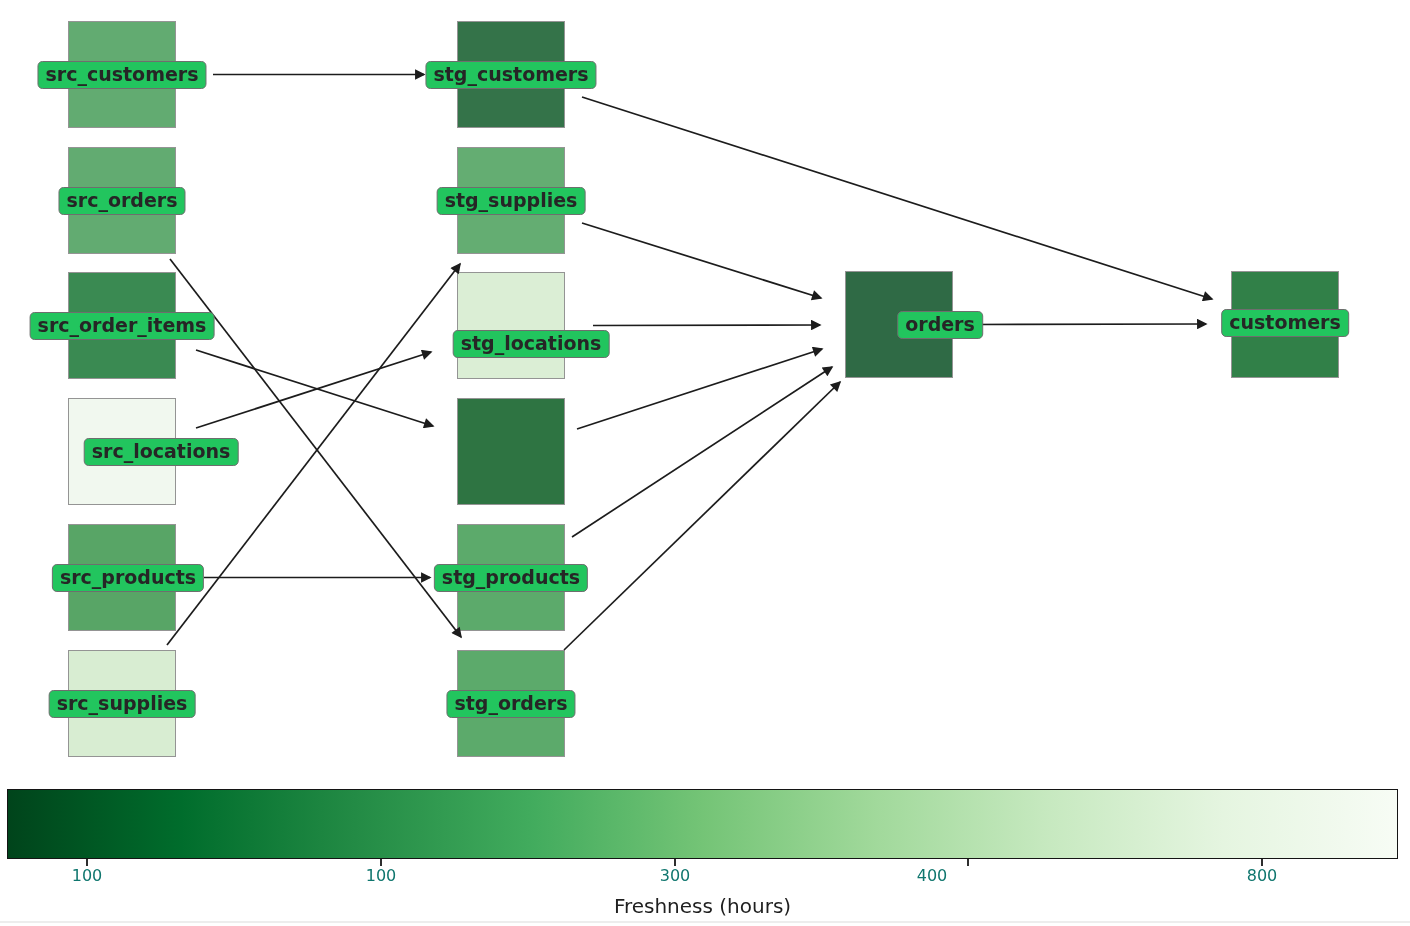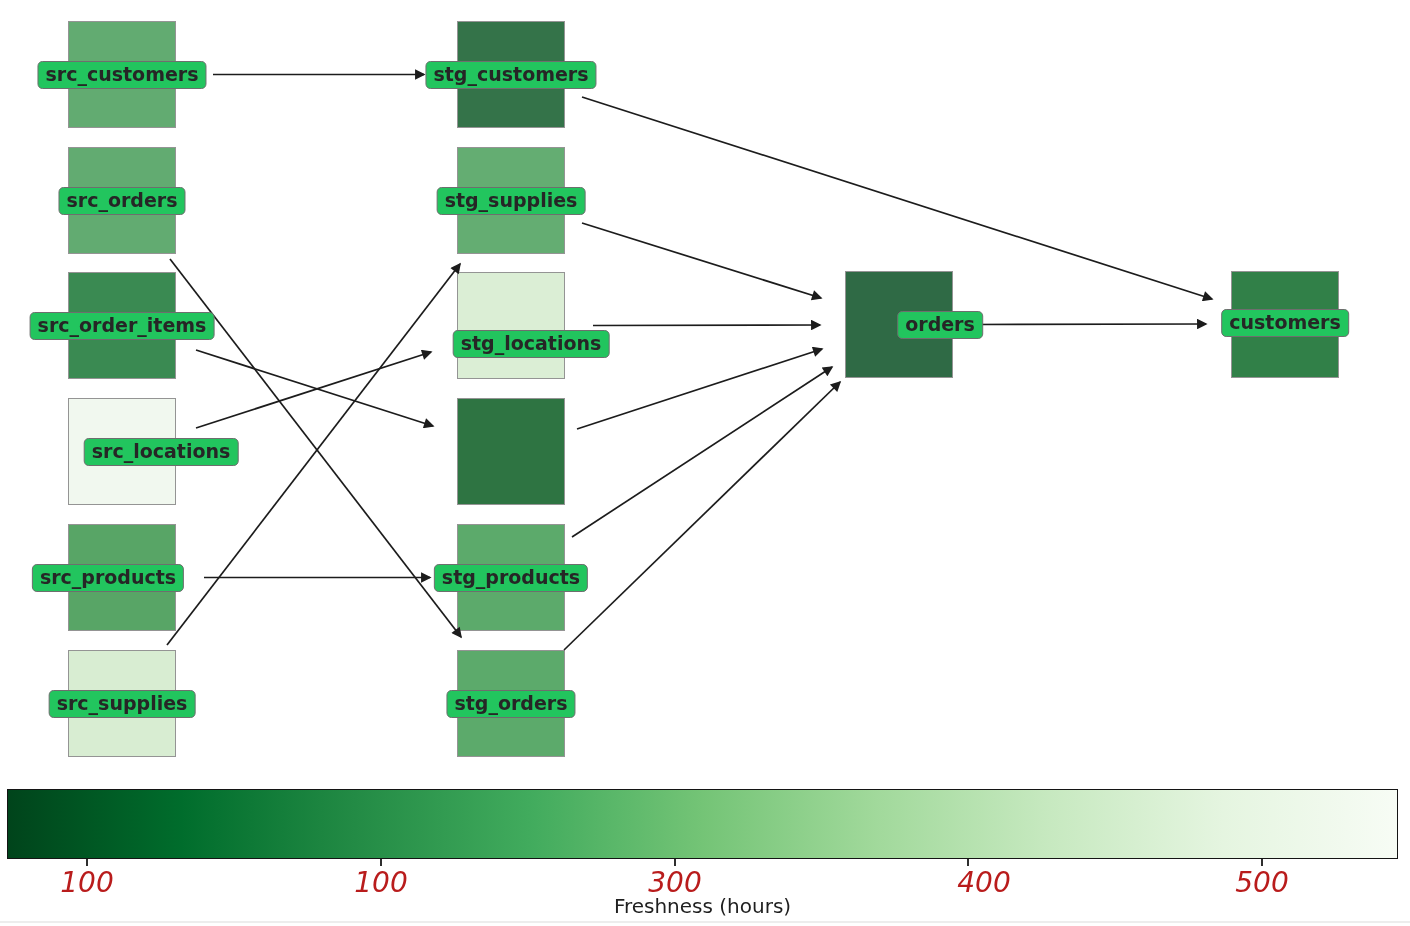--- a/index.html
+++ b/index.html
@@ -21,21 +21,21 @@
     font-weight:bold; font-size:19px; color:#262626; white-space:nowrap;
     line-height:23px;
   }
   .cbar {
     position:absolute; left:7px; top:789px; width:1391px; height:70px;
     border:1.3px solid #141414; box-sizing:border-box;
   }
   .cbar-tick { position:absolute; top:859px; width:2px; height:7px; background:#2e2e2e; }
   .cbar-ticklabel {
     position:absolute; top:866px; transform:translateX(-50%);
-    font-size:28px; color:#b91c1c;font-style:italic;
+    font-size:16px; color:#0f766e;
   }
   .axis-label {
     position:absolute; top:894px; left:7px; width:1391px; text-align:center;
     font-size:20px; color:#1f1f1f;
   }
   .bottom-rule { position:absolute; top:921px; left:0; width:1410px; height:2px; background:#ededed; }
 </style>
 </head>
 <body>
 
@@ -76,39 +76,39 @@
         <line x1="572" y1="537" x2="832" y2="367" stroke="#1c1c1c" stroke-width="1.7" marker-end="url(#arrowhead)"></line>
         <line x1="564" y1="650" x2="840" y2="382" stroke="#1c1c1c" stroke-width="1.7" marker-end="url(#arrowhead)"></line>
         <line x1="973" y1="324.5" x2="1206" y2="324" stroke="#1c1c1c" stroke-width="1.7" marker-end="url(#arrowhead)"></line>
       </g>
   </svg>
   <div id="label-layer">
       <div class="nlabel" style="left: 122px; top: 74.5px;">src_customers</div>
       <div class="nlabel" style="left: 122px; top: 200.5px;">src_orders</div>
       <div class="nlabel" style="left: 122px; top: 325.5px;">src_order_items</div>
       <div class="nlabel" style="left: 122px; top: 451.5px; margin-left: 39px;">src_locations</div>
-      <div class="nlabel" style="left: 108px; top: 577.5px;">src_products</div>
+      <div class="nlabel" style="left: 128px; top: 577.5px;">src_products</div>
       <div class="nlabel" style="left: 122px; top: 703.5px;">src_supplies</div>
       <div class="nlabel" style="left: 511px; top: 74.5px;">stg_customers</div>
       <div class="nlabel" style="left: 511px; top: 200.5px;">stg_supplies</div>
       <div class="nlabel" style="left: 511px; top: 344px; margin-left: 20px;">stg_locations</div>
       <div class="nlabel" style="left: 511px; top: 577.5px;">stg_products</div>
       <div class="nlabel" style="left: 511px; top: 703.5px;">stg_orders</div>
       <div class="nlabel" style="left: 899px; top: 324.5px; margin-left: 41px;">orders</div>
       <div class="nlabel" style="left: 1285px; top: 323px;">customers</div>
     </div>
 
   <div class="cbar" style="background: linear-gradient(to right, rgb(0, 68, 27), rgb(0, 109, 44), rgb(35, 139, 69), rgb(65, 171, 93), rgb(116, 196, 118), rgb(161, 217, 155), rgb(199, 233, 192), rgb(229, 245, 224), rgb(247, 252, 245));"></div>
   <div id="cbar-ticks">
       <div class="cbar-tick" style="left: 86px;"></div>
       <div class="cbar-ticklabel" style="left: 87px;">100</div>
       <div class="cbar-tick" style="left: 380px;"></div>
       <div class="cbar-ticklabel" style="left: 381px;">100</div>
       <div class="cbar-tick" style="left: 674px;"></div>
       <div class="cbar-ticklabel" style="left: 675px;">300</div>
       <div class="cbar-tick" style="left: 967px;"></div>
-      <div class="cbar-ticklabel" style="left: 984px; text-align: right;">400</div>
+      <div class="cbar-ticklabel" style="left: 932px; text-align: right;">400</div>
       <div class="cbar-tick" style="left: 1261px;"></div>
-      <div class="cbar-ticklabel" style="left: 1262px;">500</div>
+      <div class="cbar-ticklabel" style="left: 1262px;">800</div>
     </div>
   <div class="axis-label">Freshness (hours)</div>
   <div class="bottom-rule"></div>
 </div>
 
 </body></html>

